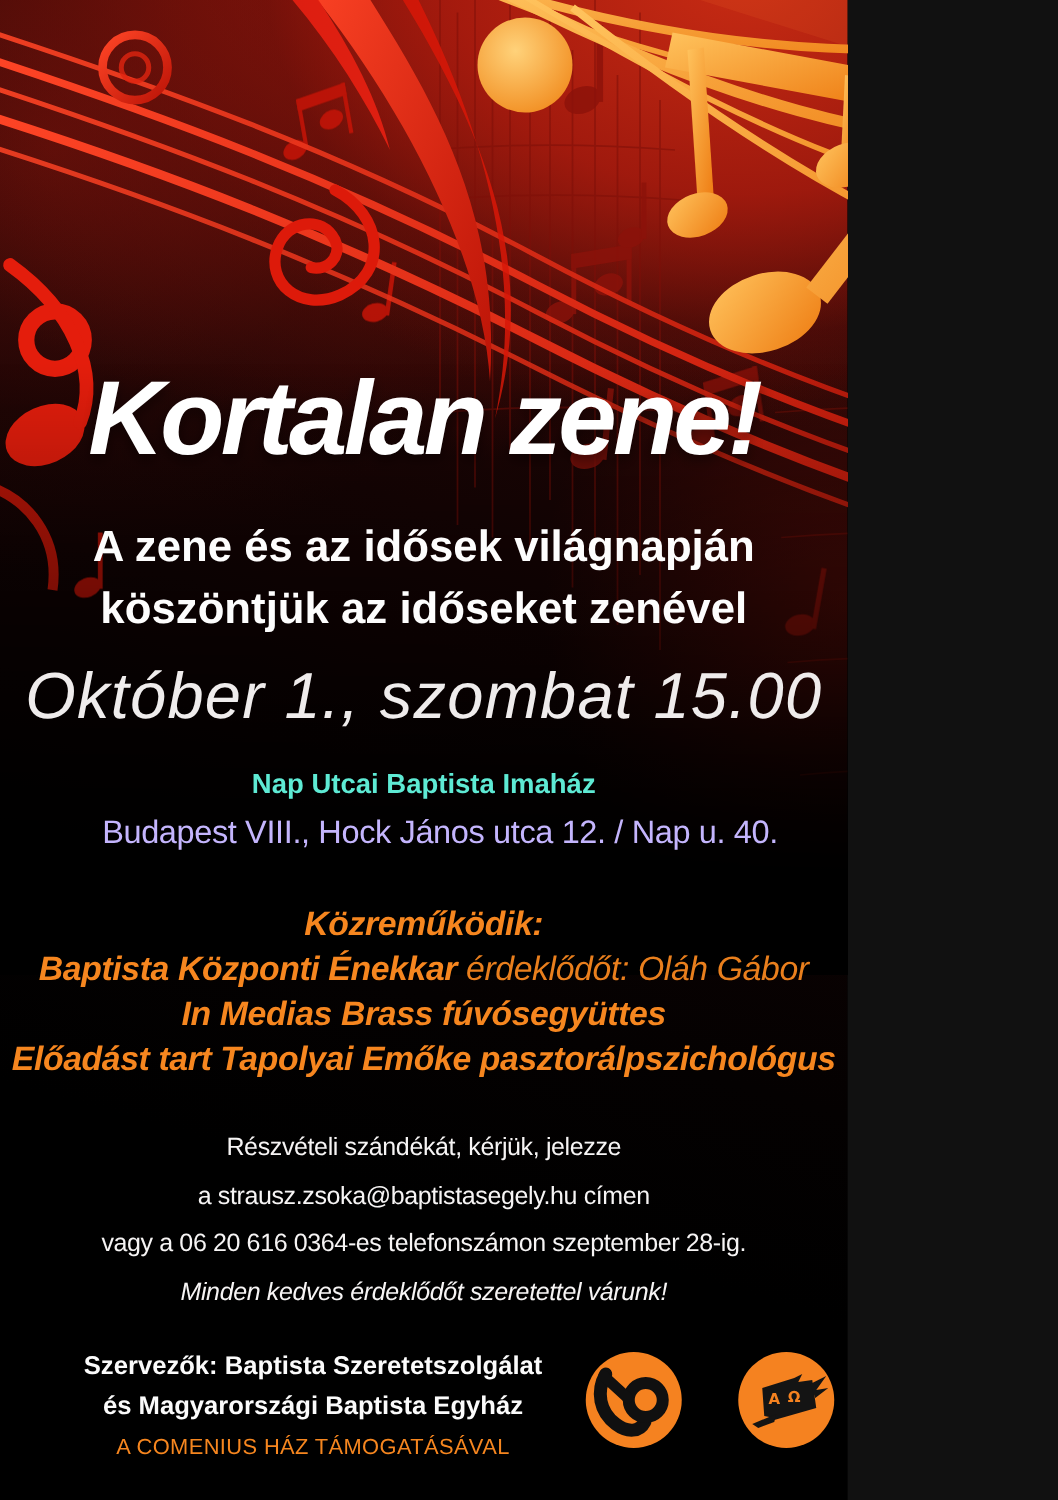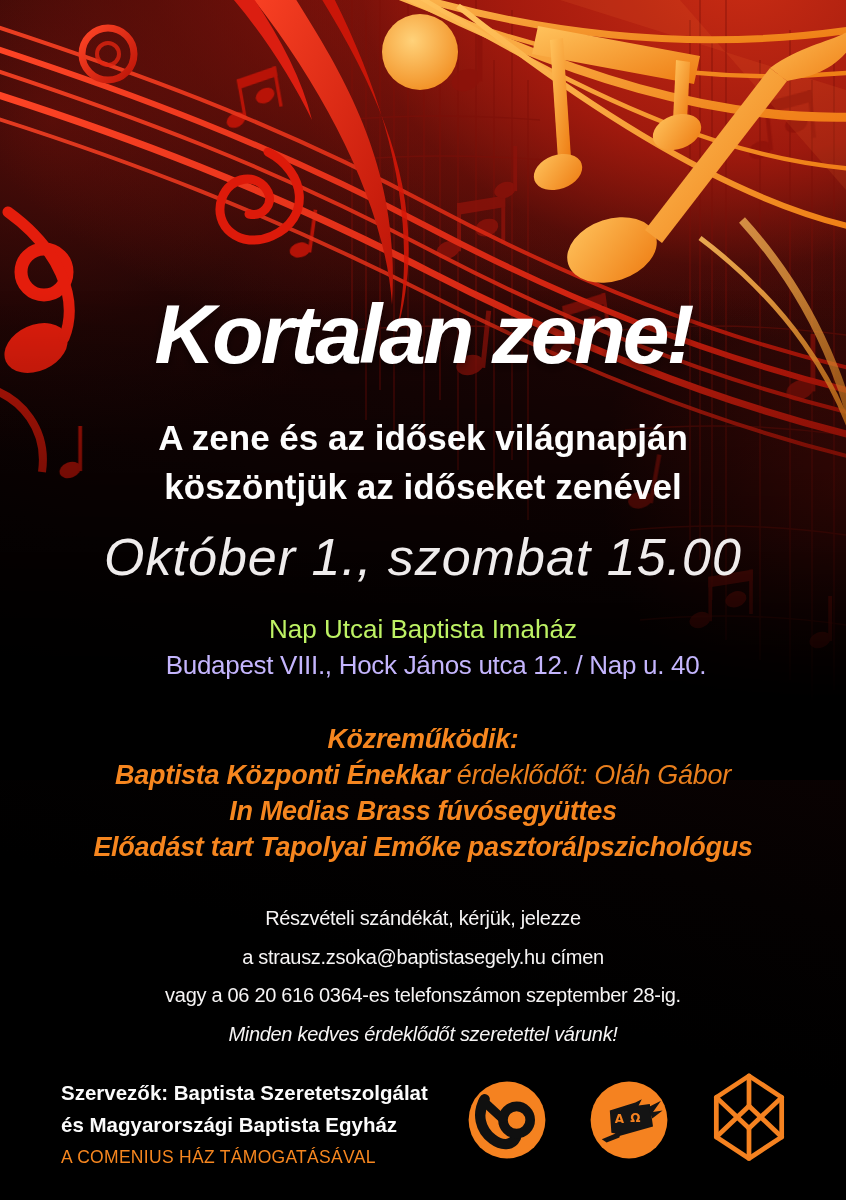--- a/index.html
+++ b/index.html
@@ -1,17 +1,17 @@
 <!DOCTYPE html>
 <html><head>
 <meta charset="utf-8">
 <style>
   html,body{margin:0;padding:0;background:#111;}
   .poster{
-    position:relative;width:846px;height:1200px;overflow:hidden;
+    position:relative;width:678px;height:1200px;overflow:hidden;
     background:#000;font-family:"Liberation Sans",sans-serif;
     -webkit-font-smoothing:antialiased;
   }
   
   .bg-base{
     position:absolute;inset:0;
     background:
       radial-gradient(ellipse 620px 470px at 88% -2%, rgba(205,45,20,.95) 0%, rgba(168,27,14,.88) 38%, rgba(110,16,9,.35) 62%, rgba(40,7,5,0) 78%),
       radial-gradient(ellipse 780px 560px at 58% -4%, rgba(170,24,13,.9) 0%, rgba(125,18,10,.5) 44%, rgba(35,6,4,0) 74%),
       radial-gradient(ellipse 520px 430px at 6% 10%, rgba(96,15,10,.75) 0%, rgba(48,9,7,.4) 48%, rgba(0,0,0,0) 78%),
@@ -20,28 +20,28 @@
   }
   .bg-art{position:absolute;top:0;left:0;}
   
   .txt{position:absolute;left:0;right:0;text-align:center;color:#fff;}
   .title{
     top:286px;font-size:84px;font-weight:800;font-style:italic;
     letter-spacing:-3px;color:#fff;text-shadow:0 4px 10px rgba(0,0,0,.45);
   }
   .subtitle{top:413px;font-size:35px;font-weight:700;line-height:49px;color:#fdfdfd;}
   .date{top:527px;font-size:52px;font-weight:300;font-style:italic;color:#efecec;letter-spacing:1px;}
-  .venue{top:614px;font-size:26px;font-weight:400;color:#bef264;}
+  .venue{top:614px;font-size:22px;font-weight:700;color:#5eead4;}
   .address{top:650px;font-size:26px;font-weight:400;color:#c4b5fd;letter-spacing:-.3px;margin-left:26px;}
   .contrib{top:721px;font-size:27px;line-height:36px;font-style:italic;color:#F6861F;letter-spacing:-.3px;}
   .contrib .b{font-weight:800;}
   .contrib .lt{font-weight:400;opacity:.95;}
   .rsvp{top:899px;font-size:20px;line-height:38.5px;font-weight:400;color:#f6f4f4;letter-spacing:-.3px;}
   .rsvp .it{font-style:italic;}
-  .footer-left{position:absolute;left:61px;top:1077px;text-align:left;color:#fbfbfb;}
+  .footer-left{position:absolute;left:67px;top:1077px;text-align:center;color:#fbfbfb;}
   .footer-left .org{font-size:20.5px;font-weight:700;line-height:31.5px;}
   .footer-left .support{font-size:17.5px;font-weight:400;color:#F6861F;margin-top:7px;letter-spacing:.3px;}
   .logo{position:absolute;}
   .logo svg{display:block;}
 </style>
 </head>
 <body>
 
 <div class="poster">
 

